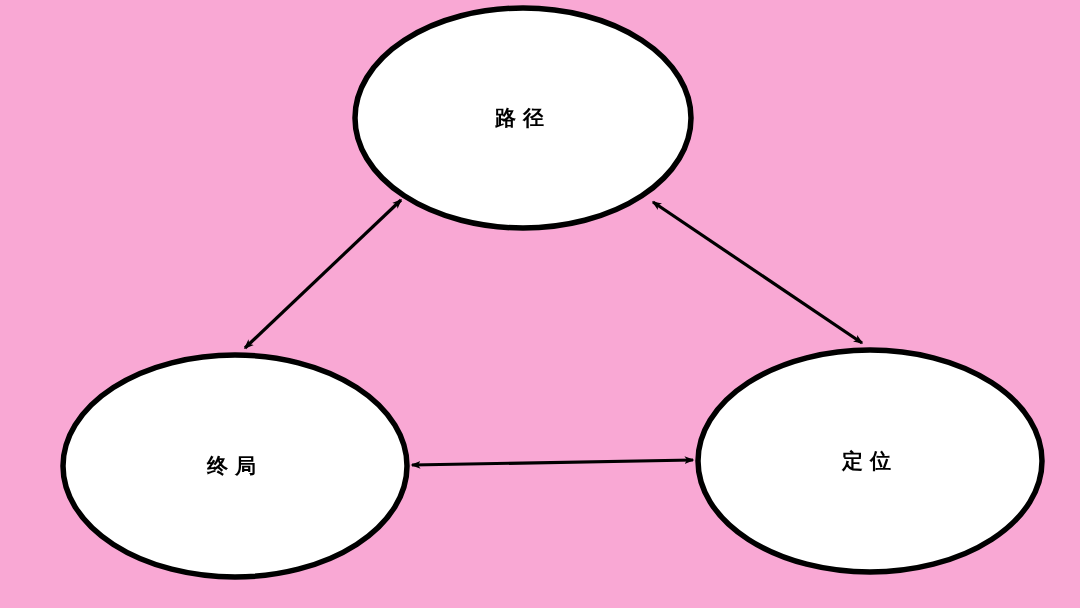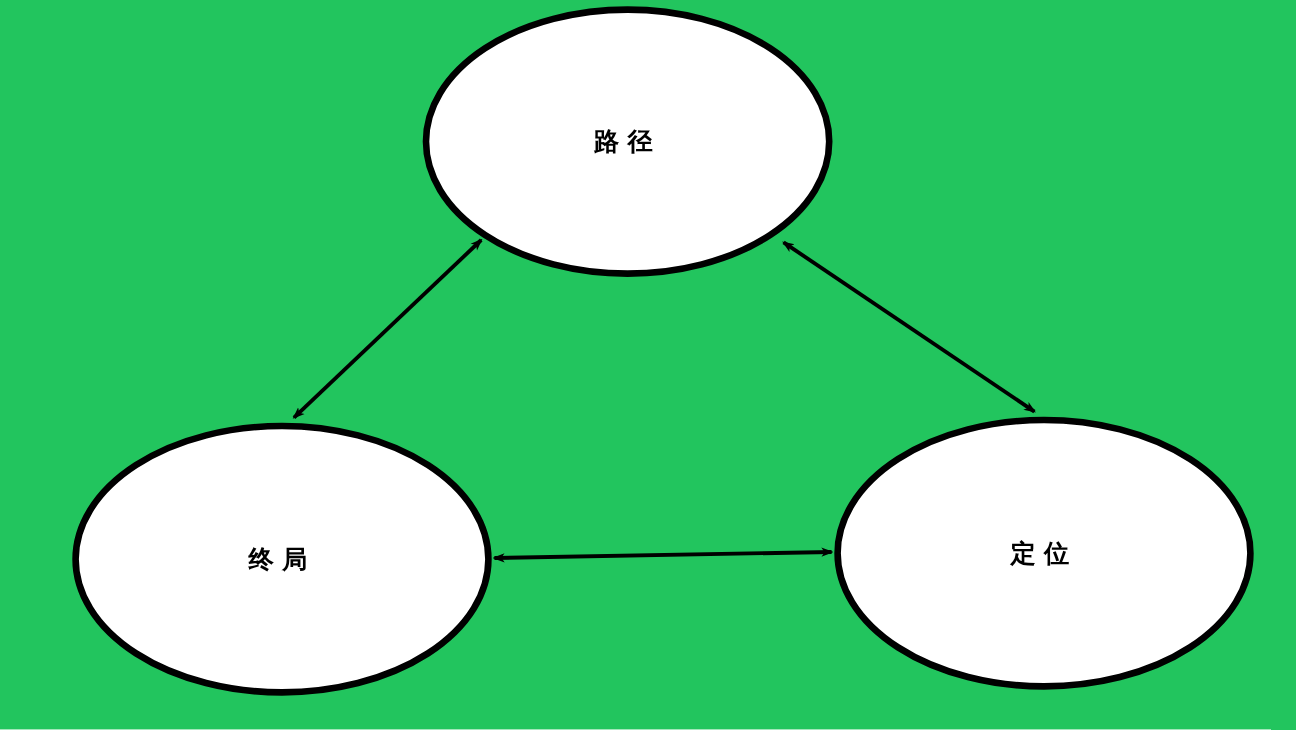--- a/index.html
+++ b/index.html
@@ -4,21 +4,21 @@
 <style>
   html, body {
     margin: 0;
     padding: 0;
     background: #ffffff;
   }
   .canvas {
     position: relative;
     width: 1080px;
     height: 608px;
-    background: #22c55e;
+    background: #f9a8d4;
     overflow: hidden;
     font-family: "DejaVu Serif", "Liberation Serif", serif;
   }
   svg {
     display: block;
   }
   .node-label {
     font-family: "DejaVu Serif", "Liberation Serif", serif;
     font-size: 21px;
     font-weight: bold;

